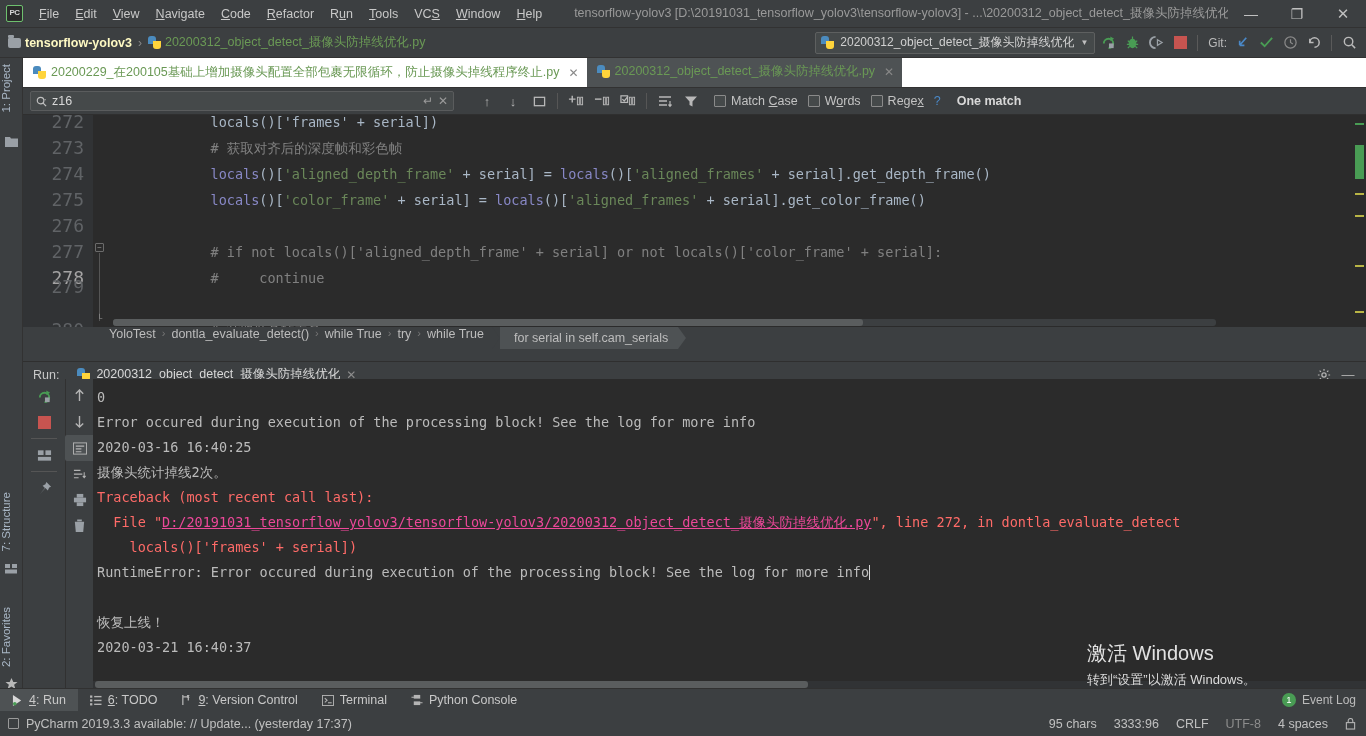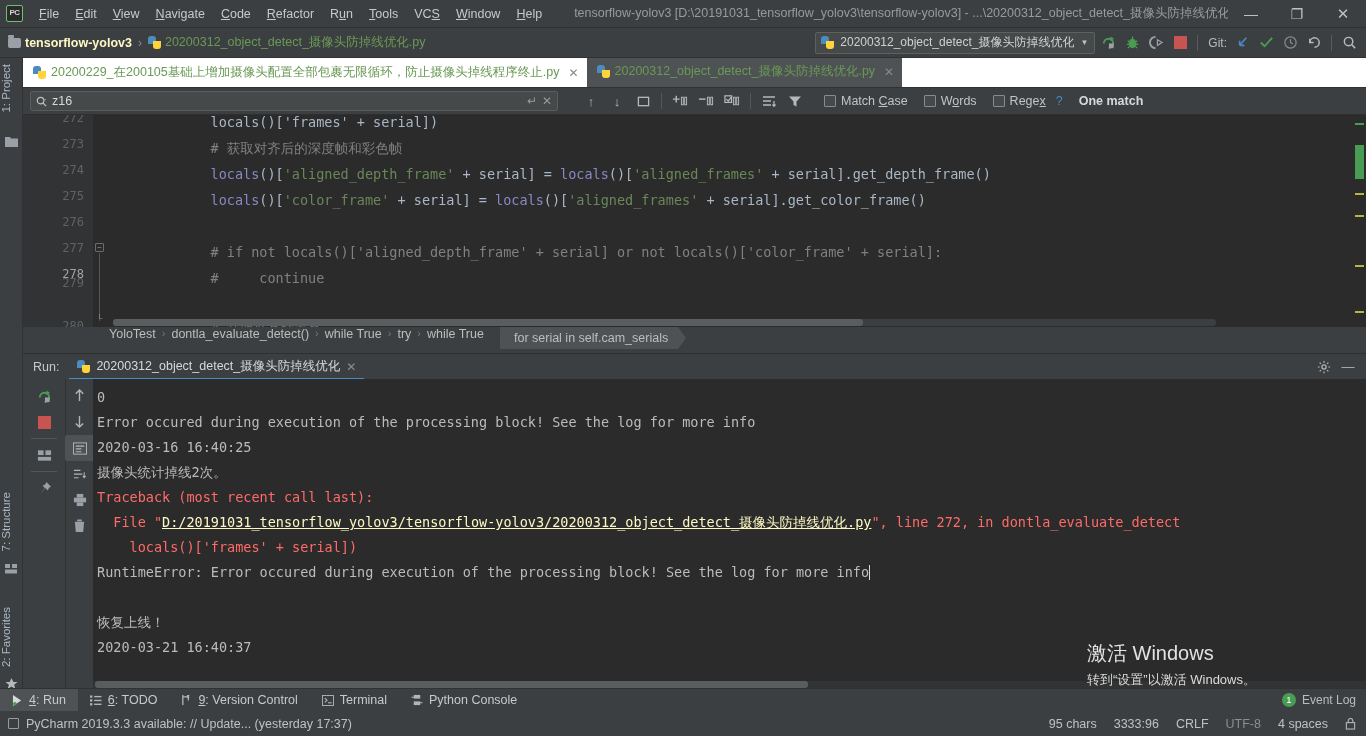--- a/index.html
+++ b/index.html
@@ -100,44 +100,44 @@
   .etab.active{ background:#4e5254; border-bottom:2px solid transparent; }
   .etab .x{ color:#888;font-size:12px;padding-left:4px; }
 
   
   .findbar{
     position:absolute; left:23px; top:88px; right:0; height:27px;
     background:#3c3f41; display:flex; align-items:center; gap:0;
     border-bottom:1px solid #2f2f2f;
   }
   .findfield{
-    margin-left:7px; width:528px; height:20px; background:#45494a;
+    margin-left:7px; width:424px; height:20px; background:#45494a;
     border:1px solid #5a5c5d; border-radius:2px;
     display:flex;align-items:center;gap:5px;padding:0 5px;
   }
   .findfield .magn{ color:#b0b0b0;font-size:11px; }
   .findfield .txt{ color:#d8d8d8;font-size:12.5px;flex:1; }
   .findfield .rt{ color:#9a9a9a;font-size:12px; }
   .fbtn{ width:26px;height:22px;display:flex;align-items:center;justify-content:center;color:#b8b8b8;font-size:13px;}
   .fsep{ width:1px;height:16px;background:#565656;margin:0 5px; }
-  .chk{ display:flex;align-items:center;gap:5px;margin-left:16px;color:#c3c3c3;font-size:12.5px; }
+  .chk{ display:flex;align-items:center;gap:5px;margin-left:10px;color:#c3c3c3;font-size:12.5px; }
   .chk .box{ width:12px;height:12px;border:1px solid #8a8a8a;background:#45494a;border-radius:1px; }
   .qmark{ color:#4a88c7;font-size:12.5px;margin-left:10px; }
   .onematch{ color:#d8d8d8;font-weight:bold;font-size:12.5px;margin-left:16px; }
 
   
   .editor{
     position:absolute; left:23px; top:115px; right:0; height:212px;
     background:#2b2b2b; overflow:hidden;
   }
   .gutter{
     position:absolute;left:0;top:0;bottom:0;width:70px;background:#313335;
   }
   .gutter .ln{
-    position:absolute;right:9px;color:#606366;font-family:"DejaVu Sans Mono",monospace;font-size:12px;
+    position:absolute;right:9px;color:#606366;font-family:"DejaVu Sans Mono",monospace;font-size:18px;
   }
   .gutter .ln.cur{ color:#a4a3a3; }
   .foldmark{
     position:absolute;left:72px;width:9px;height:9px;border:1px solid #6b6b6b;border-radius:1px;
     color:#9a9a9a;font-size:8px;line-height:7px;text-align:center;background:#2b2b2b;
   }
   .foldline{ position:absolute;left:76px;width:1px;background:#555; }
   .codeline{
     position:absolute; left:90px; white-space:pre;
     font-family:"DejaVu Sans Mono",monospace; font-size:13.5px; color:#a9b7c6;
@@ -171,21 +171,21 @@
     content:"";position:absolute;left:-8px;top:0;border-left:8px solid #3c3f41;
     border-top:11px solid transparent;border-bottom:11px solid transparent;
   }
   .ebread .last:after{
     content:"";position:absolute;right:-8px;top:0;border-left:8px solid #4e5254;
     border-top:11px solid transparent;border-bottom:11px solid transparent;
   }
 
   
   .runhead{
-    position:absolute; left:23px; top:353px; right:0; height:26px;
+    position:absolute; left:23px; top:361px; right:0; height:26px;
     background:#3c3f41; display:flex; align-items:center; gap:10px; padding-left:10px;
     border-top:1px solid #2f2f2f;
   }
   .runhead .rl{ color:#c8c8c8;font-size:12.5px; }
   .runtab{
     display:flex;align-items:center;gap:6px;position:relative;height:26px;padding:0 8px;
     font-size:12.5px;color:#d8d8d8;
   }
   .runtab:after{
     content:"";position:absolute;left:0;right:0;bottom:0;height:2px;background:#4a88c7;
@@ -209,21 +209,21 @@
   }
   .console{
     position:absolute; left:93px; top:379px; right:0; bottom:48px;
     background:#2b2b2b; overflow:hidden; padding:6px 0 0 2px;
   }
   .cline{
     font-family:"DejaVu Sans Mono",monospace; font-size:13.5px; color:#bbbbbb;
     white-space:pre; line-height:25px; padding-left:2px;
   }
   .cline.err{ color:#ff6b68; }
-  .link{ color:#fef9c3; text-decoration:underline; }
+  .link{ color:#ec4899; text-decoration:underline; }
   .caret{ display:inline-block;width:1px;height:15px;background:#d8d8d8;vertical-align:-3px; }
   .console-hscroll{
     position:absolute;left:0;right:0;bottom:0;height:7px;background:#313335;
   }
   .console-hscroll i{ display:block;height:7px;width:56%;background:#5a5d5e;border-radius:3px;margin-left:2px;}
 
   
   .watermark{
     position:absolute; right:110px; top:640px; text-align:left; color:#e2e2e2;
     pointer-events:none;

